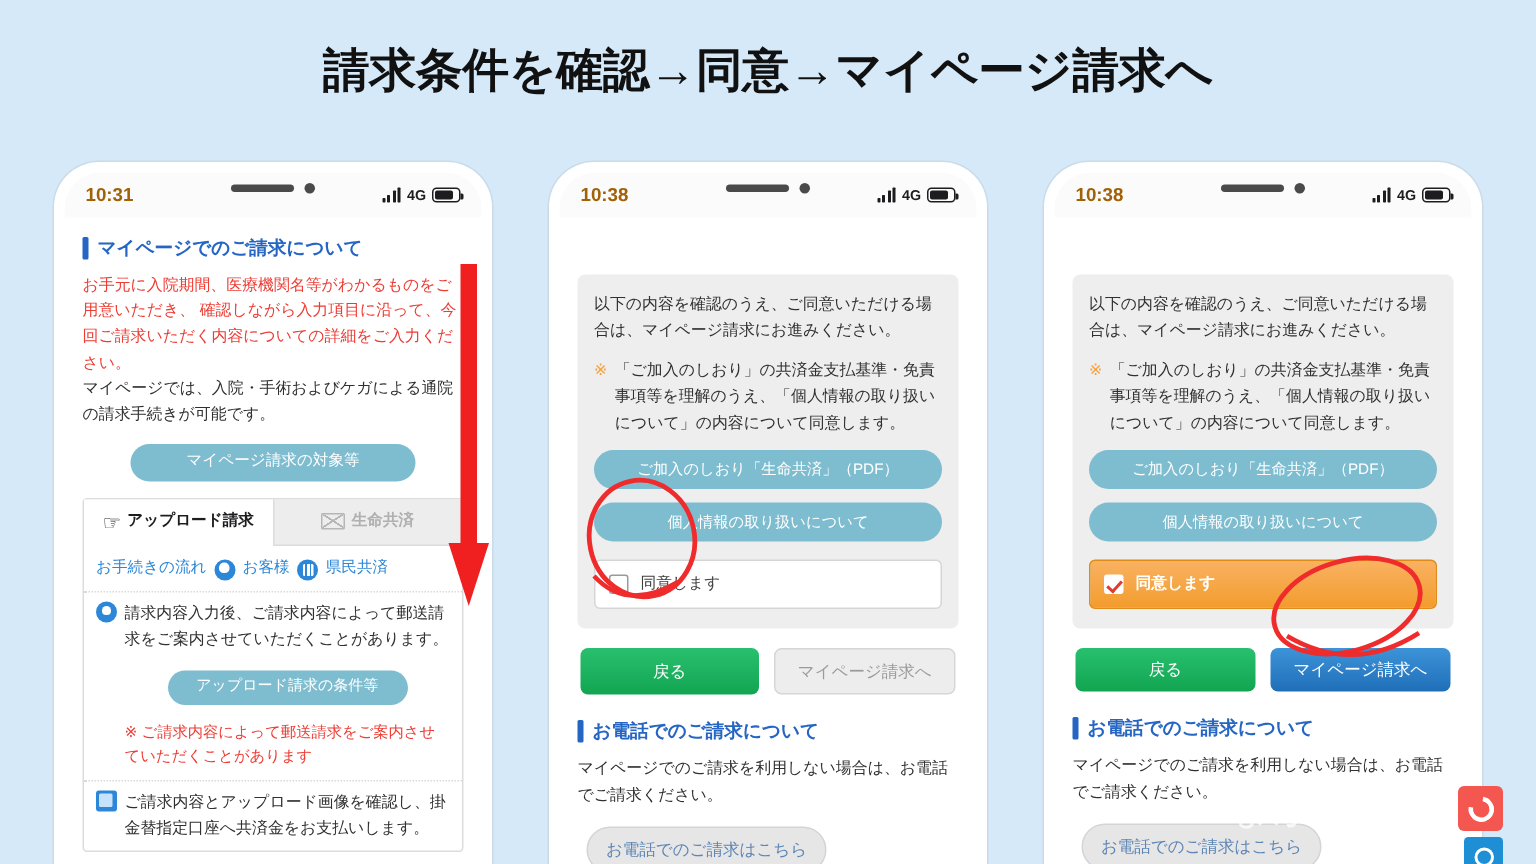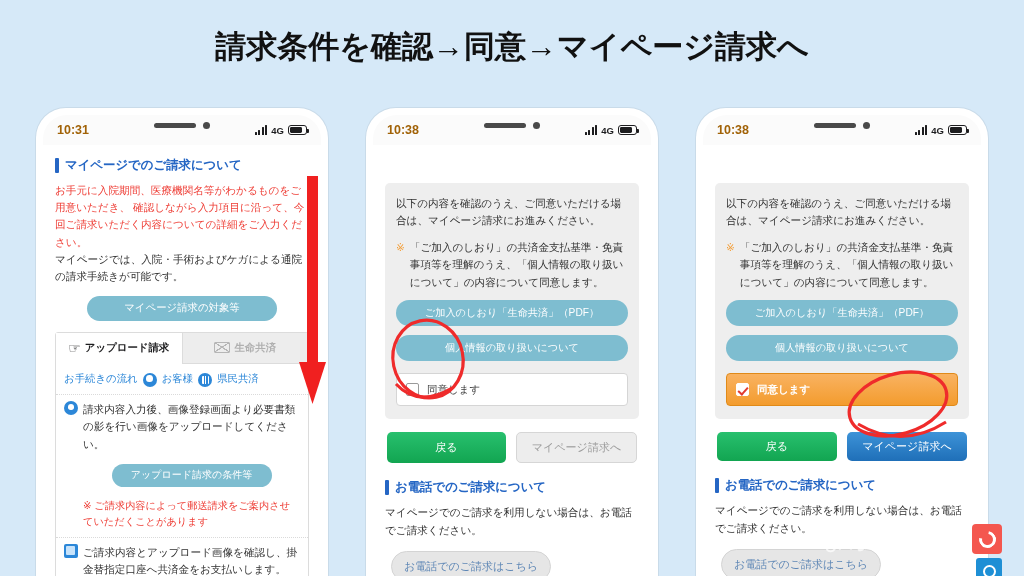--- a/index.html
+++ b/index.html
@@ -287,21 +287,21 @@
             <span>お手続きの流れ</span>
             <span class="avatar"></span>
             <span>お客様</span>
             <span class="avatar sq"></span>
             <span>県民共済</span>
           </div>
 
           <div class="flowrow">
             <span class="avatar"></span>
             <div class="body">
-              <div>請求内容入力後、画像登録画面より必要書類の影を行い画像をアップロードしてください。</div>
+              <div>請求内容入力後、ご請求内容によって郵送請求をご案内させていただくことがあります。</div>
               <button class="pill small">アップロード請求の条件等</button>
               <div class="note-red">※ ご請求内容によって郵送請求をご案内させていただくことがあります</div>
             </div>
           </div>
 
           <div class="flowrow">
             <span class="avatar card"></span>
             <div class="body">
               <div>ご請求内容とアップロード画像を確認し、掛金替指定口座へ共済金をお支払いします。</div>
 

